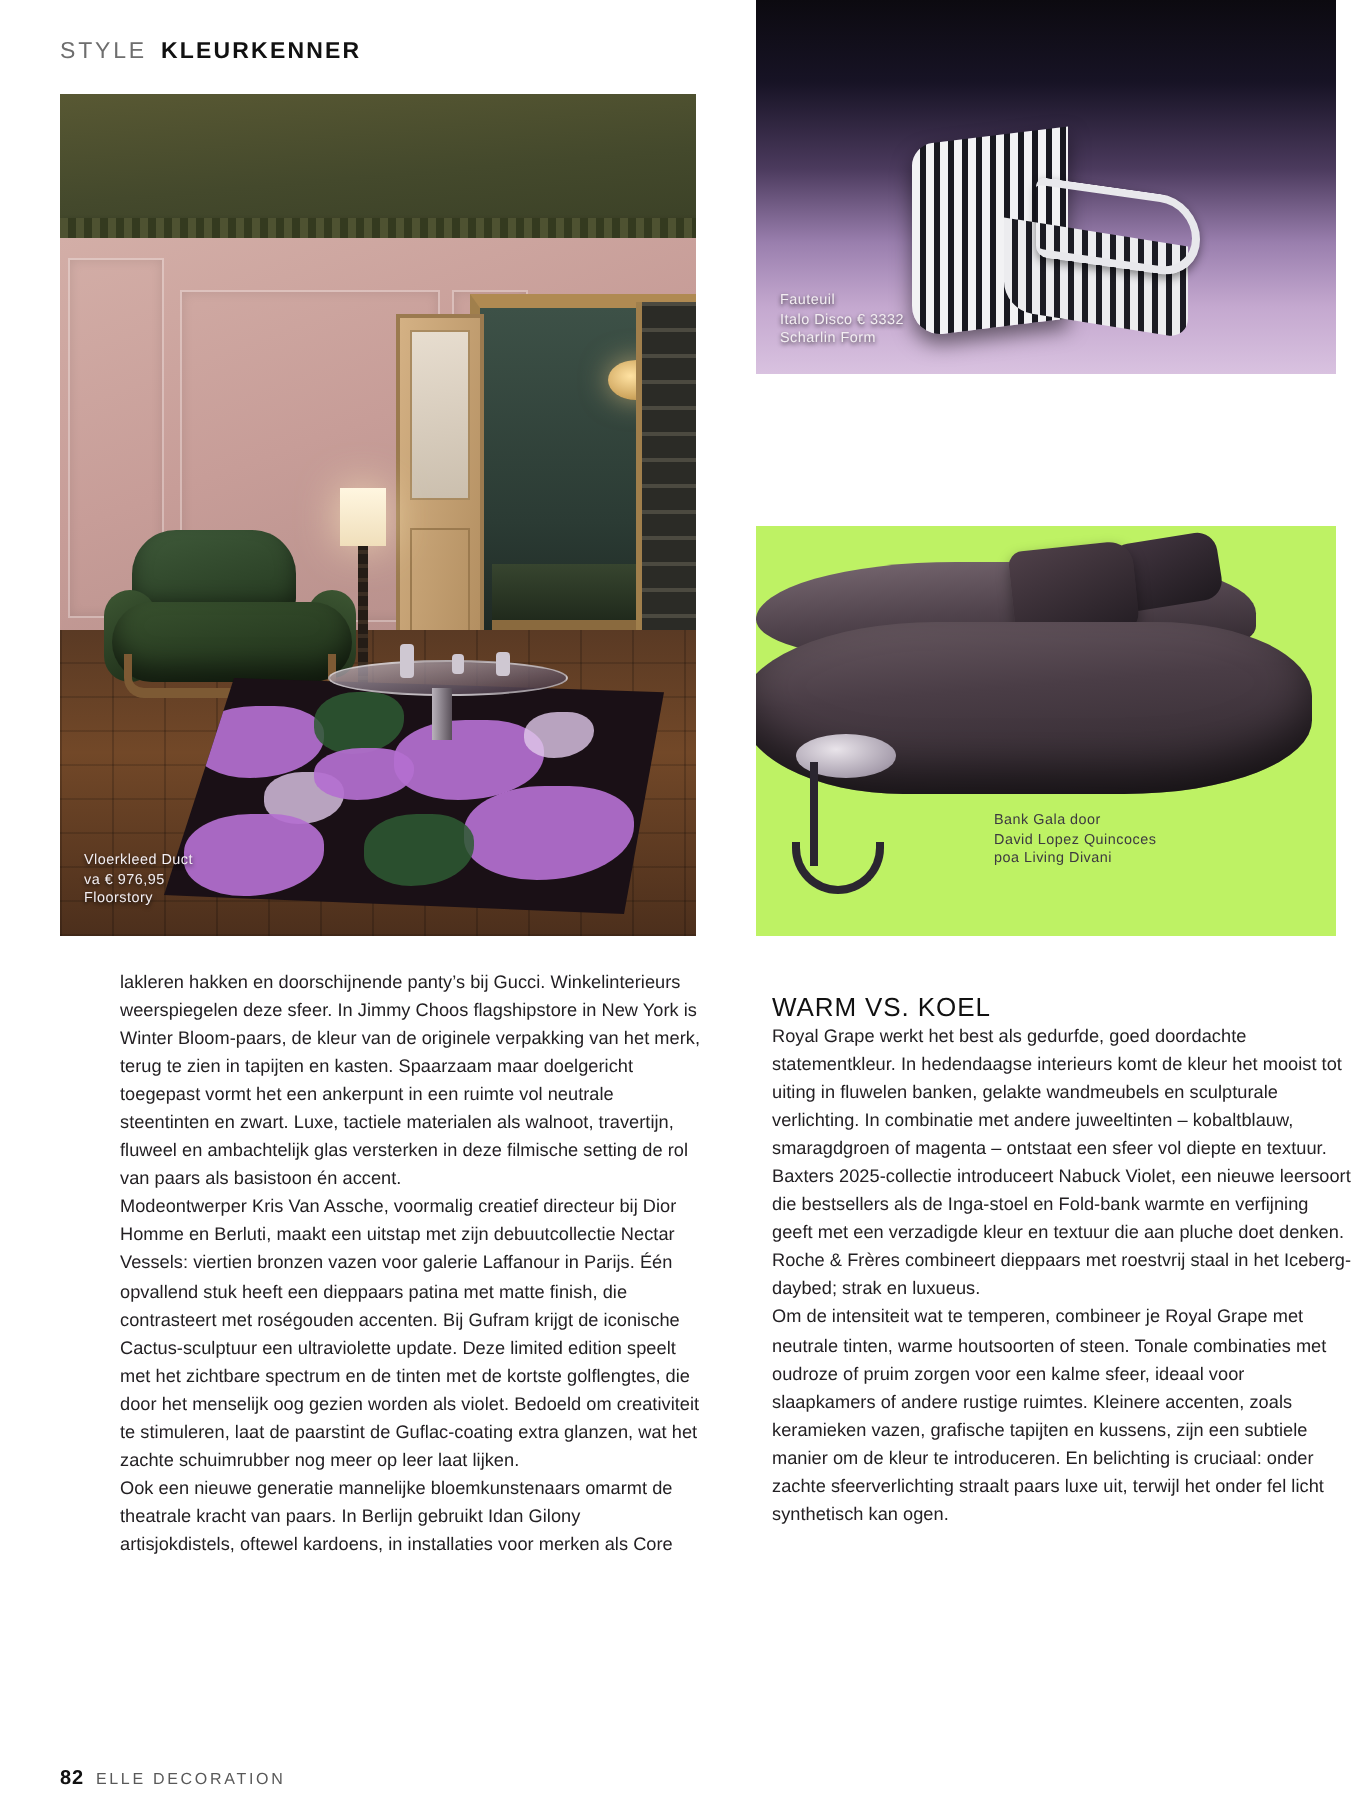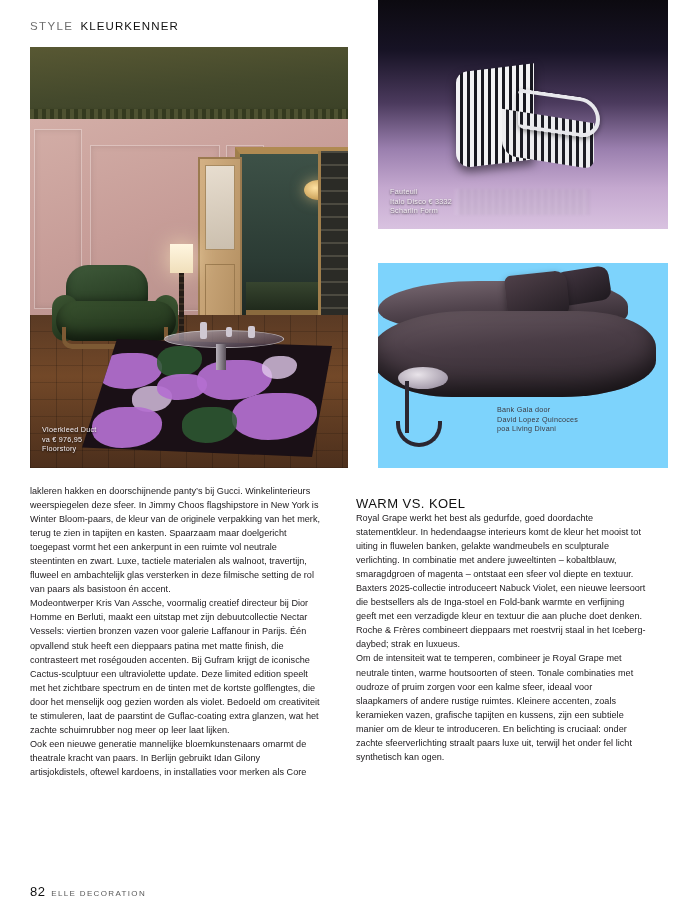--- a/index.html
+++ b/index.html
@@ -13,21 +13,21 @@
     position:relative;
   }
 
   
   .runhead{
     position:absolute; left:30px; top:20px;
     font-size:11.5px; letter-spacing:1.4px;
     display:flex; gap:7px; align-items:baseline;
   }
   .runhead .style-word{ color:#6e6e6e; font-weight:400; }
-  .runhead .section-word{ color:#111; font-weight:400; letter-spacing:1.1px;text-align:right; }
+  .runhead .section-word{ color:#111; font-weight:700; letter-spacing:1.1px;text-align:right; }
 
   
   .photo-grid{ position:absolute; left:0; top:0; width:676px; height:470px; }
 
   
   .photo-room{
     position:absolute; left:30px; top:47px; width:318px; height:421px;
     overflow:hidden; background:#6d28d9;
   }
   .room-ceiling{
@@ -165,21 +165,21 @@
     border:1px solid rgba(255,255,255,.5);
   }
   .coffee-table .leg{
     position:absolute; left:52px; top:14px; width:10px; height:26px;
     background:linear-gradient(90deg,#b9b2bb,#595059);
   }
   .tbl-obj{ position:absolute; background:#cfc8d2; border-radius:2px; }
 
   
   .photo-chair{
-    position:absolute; left:378px; top:0; width:290px; height:229px;
+    position:absolute; left:378px; top:0; width:290px; height:187px;
     overflow:hidden;
     background:linear-gradient(180deg,#0c0a10 0%,#171325 22%,#4b3a5d 45%,#9a7fae 65%,#c4a8cf 82%,#d9c2e0 100%);
   }
   .chair-obj{ position:absolute; left:78px; top:68px; width:132px; height:110px; }
   .chair-bars{
     position:absolute; left:0; top:0; width:78px; height:96px;
     background:repeating-linear-gradient(90deg,#f2f2f4 0 4px,#181820 4px 7px);
     border-radius:10px 0 0 16px;
     transform:skewY(-7deg);
     box-shadow:0 5px 10px rgba(0,0,0,.5);
@@ -197,21 +197,21 @@
   }
   .chair-reflection{
     position:absolute; left:78px; top:176px; width:132px; height:52px;
     background:repeating-linear-gradient(90deg,rgba(255,255,255,.30) 0 4px,rgba(40,30,50,.25) 4px 7px);
     filter:blur(2px); transform:scaleY(-.5); opacity:.5;
   }
 
   
   .photo-sofa{
     position:absolute; left:378px; top:263px; width:290px; height:205px;
-    background:#7dd3fc; overflow:hidden;
+    background:#bef264; overflow:hidden;
   }
   .sofa-body{
     position:absolute; left:-8px; top:48px; width:286px; height:86px;
     border-radius:48% 38% 46% 40%/70% 60% 60% 70%;
     background:linear-gradient(175deg,#6a5b63 0%,#4a3d46 40%,#2e262c 100%);
     box-shadow:inset 0 -12px 22px rgba(0,0,0,.55);
   }
   .sofa-back{
     position:absolute; left:0; top:18px; width:250px; height:48px;
     border-radius:60% 46% 30% 40%/90% 80% 50% 60%;
@@ -250,42 +250,42 @@
     position:absolute; color:#f3eef2; font-size:7.2px; line-height:9.6px;
     letter-spacing:.25px; text-shadow:0 1px 2px rgba(0,0,0,.75);
   }
   .caption.dark{ color:#3d3a40; text-shadow:none; }
   .caption div{ white-space:nowrap; }
 
   
   .cols{
     position:absolute; left:0; top:484px; width:676px; height:400px;
   }
-  .col{ position:absolute; top:0; width:290px; }
+  .col{ position:absolute; top:0; width:290px;margin-left:30px; }
   .col.left{ left:30px; }
   .col.right{ left:356px; }
 
   .col p{
     margin:0 0 0 0;
     font-size:9.1px; line-height:14.05px;
     letter-spacing:.02px; color:#232023;
     text-align:left;
   }
   .col p + p { margin-top:0; }
   .subhead{
     font-size:13px; font-weight:400; letter-spacing:.45px;
     color:#111; margin:13px 0 1px 0; line-height:13px;
   }
 
   
   .folio{
     position:absolute; left:30px; top:884px;
     display:flex; align-items:baseline; gap:6px;
   }
-  .folio .pagenum{ font-size:13px; font-weight:400; color:#111; letter-spacing:.4px; }
+  .folio .pagenum{ font-size:10px; font-weight:700; color:#111; letter-spacing:.4px; }
   .folio .mag{ font-size:8px; letter-spacing:1.35px; color:#595959; }
 </style>
 </head>
 <body>
 
 <div class="runhead">
   <span class="style-word">STYLE</span>
   <span class="section-word">KLEURKENNER</span>
 </div>
 

